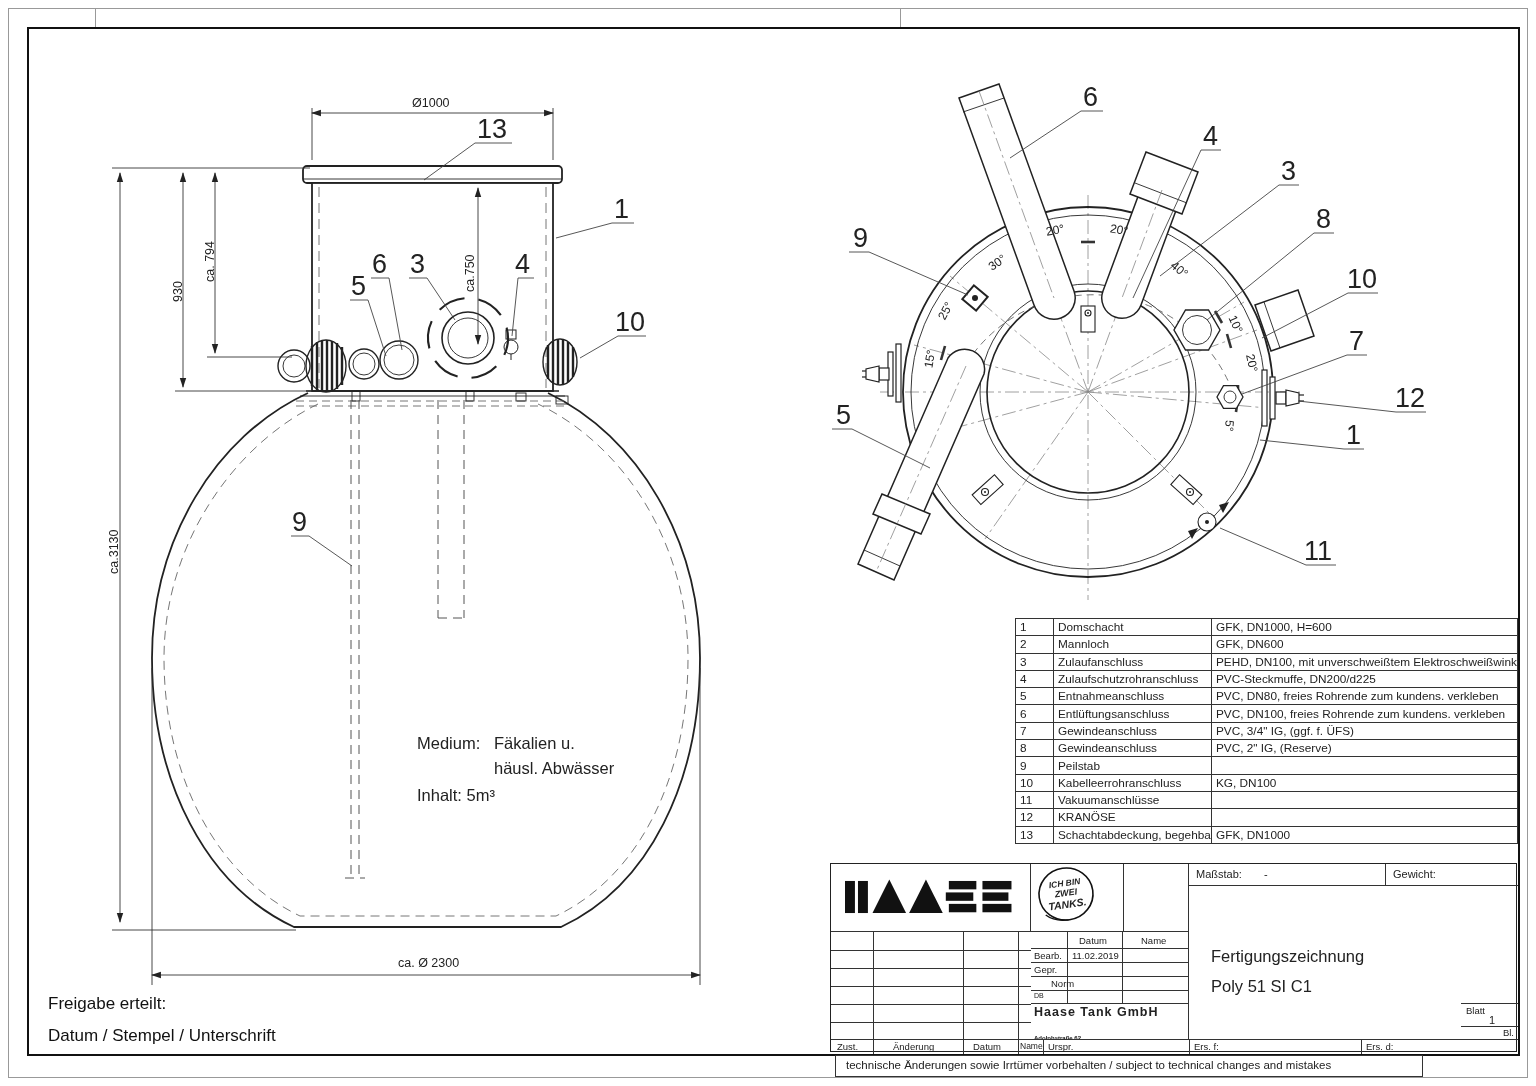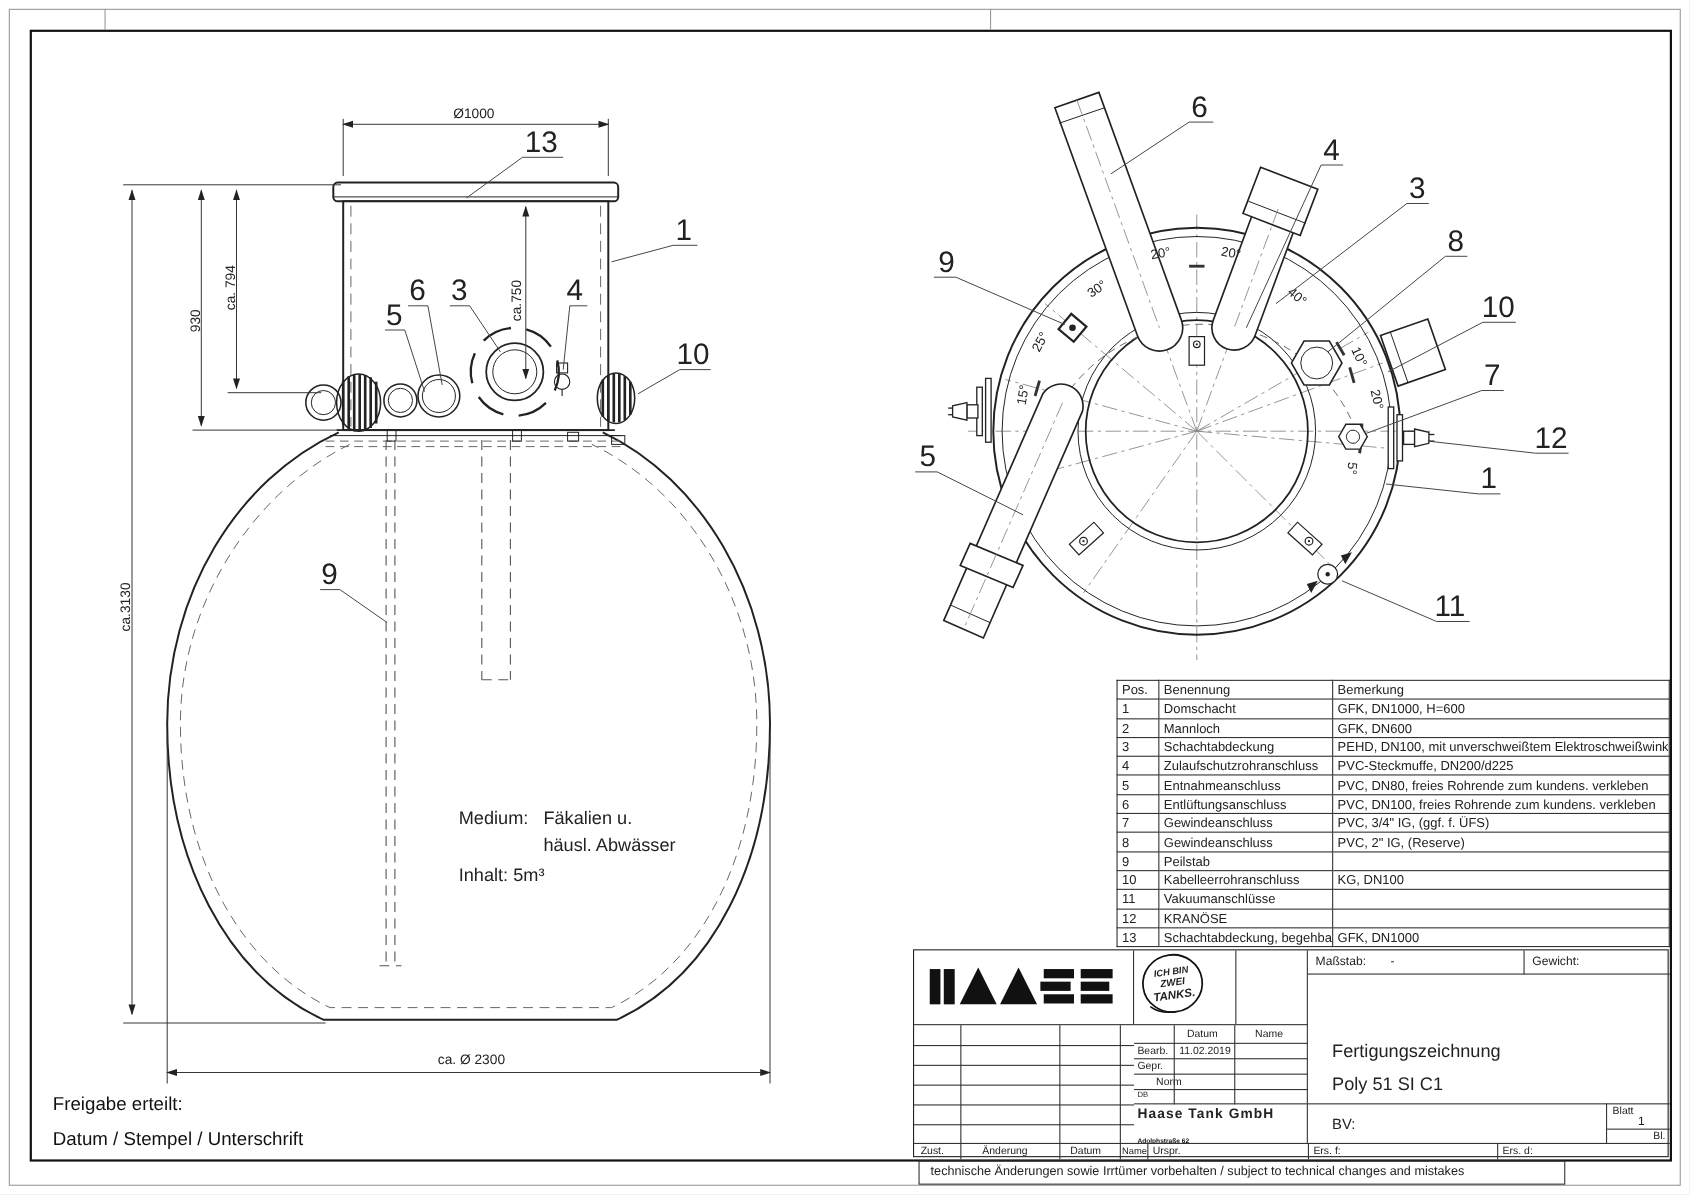--- a/index.html
+++ b/index.html
@@ -325,38 +325,33 @@
   </svg>
 
   <div class="abs" style="left:1015px;top:618px;">
     <table id="parts">
       <colgroup>
           <col style="width:38px">
           <col style="width:158px">
           <col style="width:306px">
         </colgroup>
       <tbody>
-          <tr>
-        <th>Pos.</th>
-        <th>Benennung</th>
-        <th>Bemerkung</th>
-      </tr>
       <tr>
             <td>1</td>
             <td>Domschacht</td>
             <td>GFK, DN1000, H=600</td>
           </tr>
       <tr>
             <td>2</td>
             <td>Mannloch</td>
             <td>GFK, DN600</td>
           </tr>
       <tr>
             <td>3</td>
-            <td>Schachtabdeckung</td>
+            <td>Zulaufanschluss</td>
             <td>PEHD, DN100, mit unverschweißtem Elektroschweißwinkel</td>
           </tr>
       <tr>
             <td>4</td>
             <td>Zulaufschutzrohranschluss</td>
             <td>PVC-Steckmuffe, DN200/d225</td>
           </tr>
       <tr>
             <td>5</td>
             <td>Entnahmeanschluss</td>
@@ -477,23 +472,20 @@
       <div class="tiny" style="margin-left:3px;">Adolphstraße 62</div>
       <div class="tiny" style="margin-left:3px;">D 01900 Großröhrsdorf</div>
       <div class="tiny" style="margin-left:3px;">Tel. +49 (0)35 95 53/35 90    Fax. +49 (0)35 95 53/3 95 33</div>
       <div class="tiny" style="margin-left:3px;">www.haasetank.de</div>
     </div>
 
     <div class="cell" style="left:358px;top:69px;width:329px;height:70px;">
       <div class="big" style="margin:14px 0 0 22px;">Fertigungszeichnung</div>
       <div class="big" style="margin:11px 0 0 22px;">Poly 51 SI C1</div>
     </div>
-    <div class="cell" style="left:358px;top:139px;width:272px;height:36px;border-top-width:1.2px;border-right-width:1.2px;">
-      <span style="position:absolute;left:22px;top:10px;font-size:13.5px;">BV:</span>
-    </div>
     <div class="cell" style="left:630px;top:139px;width:57px;height:24px;border-top-width:1.2px;border-bottom-width:1.2px;">
       <span class="lbl" style="position:absolute;left:5px;top:1px;">Blatt</span>
       <span class="lbl2" style="position:absolute;left:28px;top:10px;">1</span>
     </div>
     <div class="cell" style="left:630px;top:163px;width:57px;height:12px;">
       <span class="lbl" style="position:absolute;right:4px;top:0;padding-left:13px;">Bl.</span>
     </div>
 
     <div class="cell" style="left:0;top:175px;width:687px;height:14px;border-top-width:1.2px;">
       <div class="cell" style="left:42px;top:0;width:0;height:14px;border-left-width:1px;"></div>

